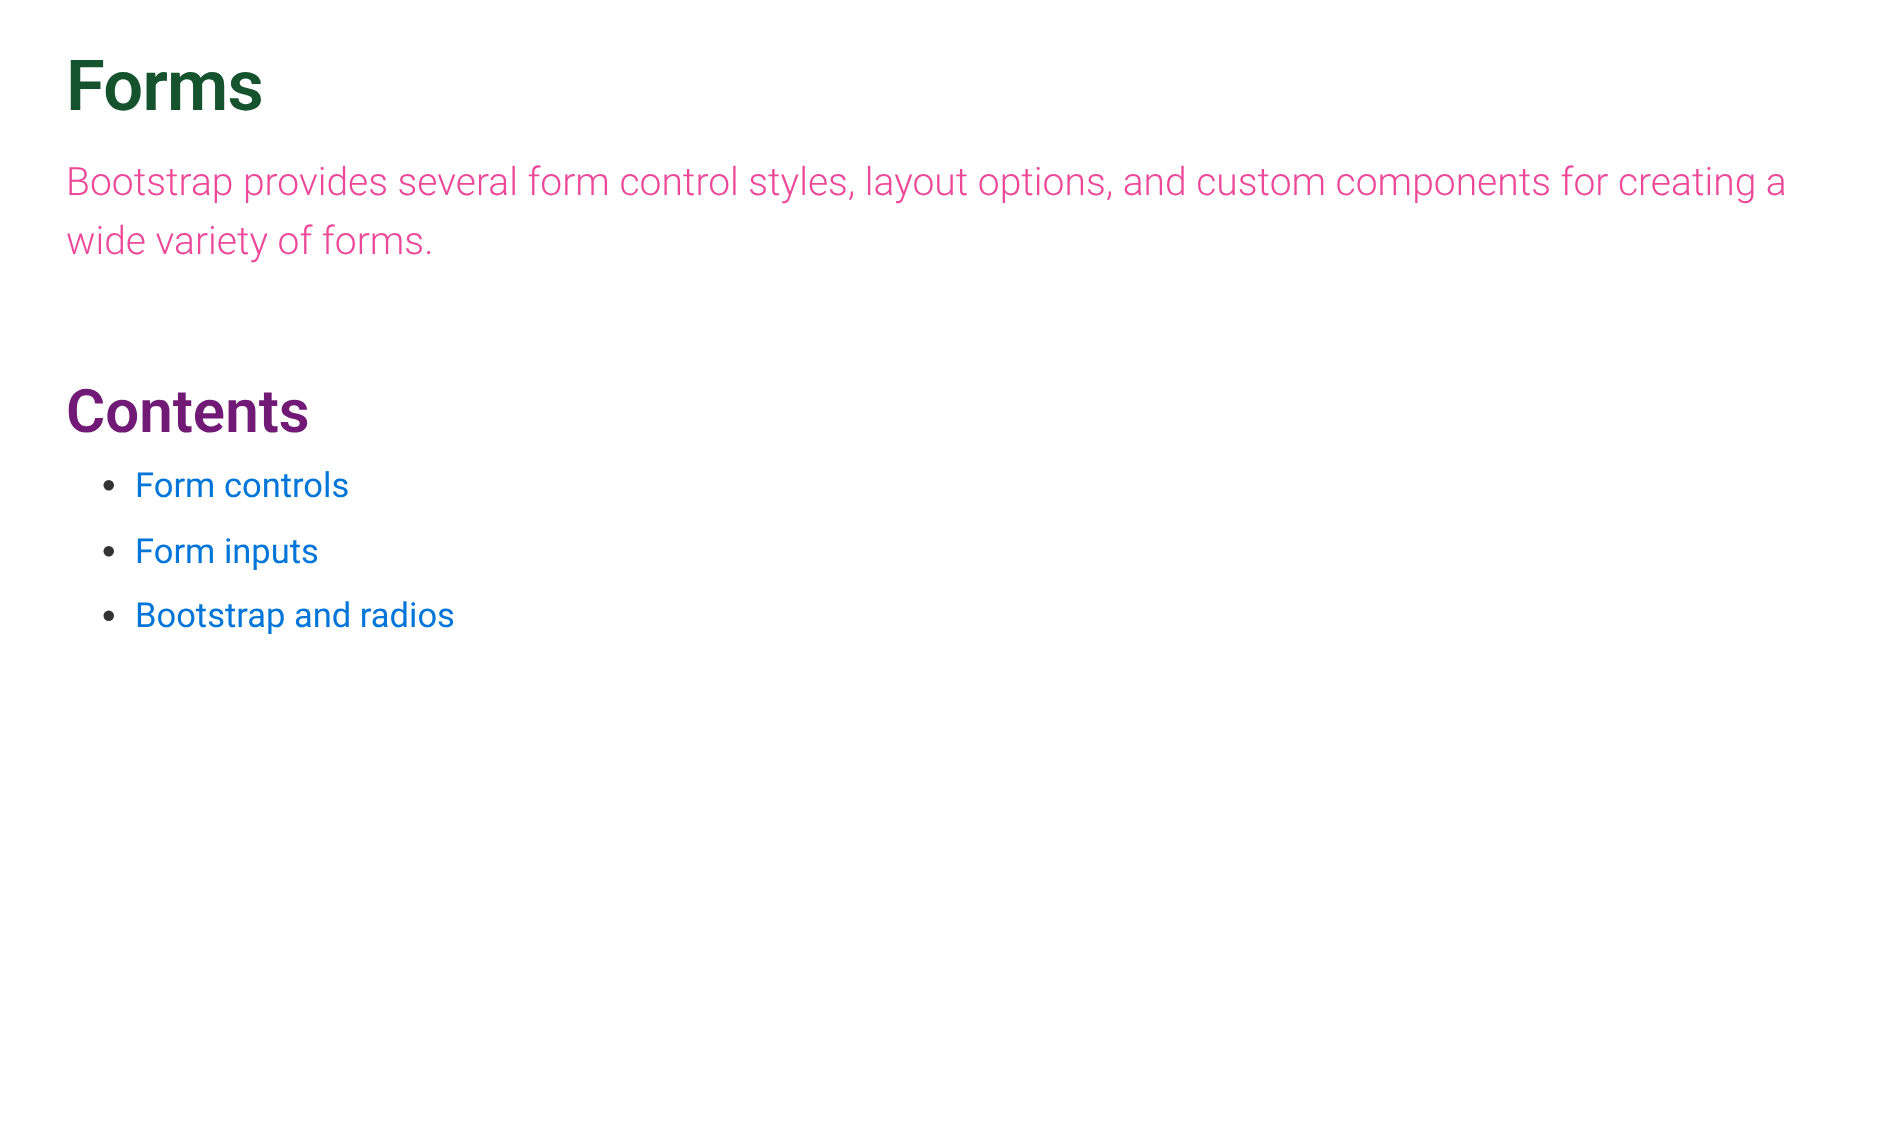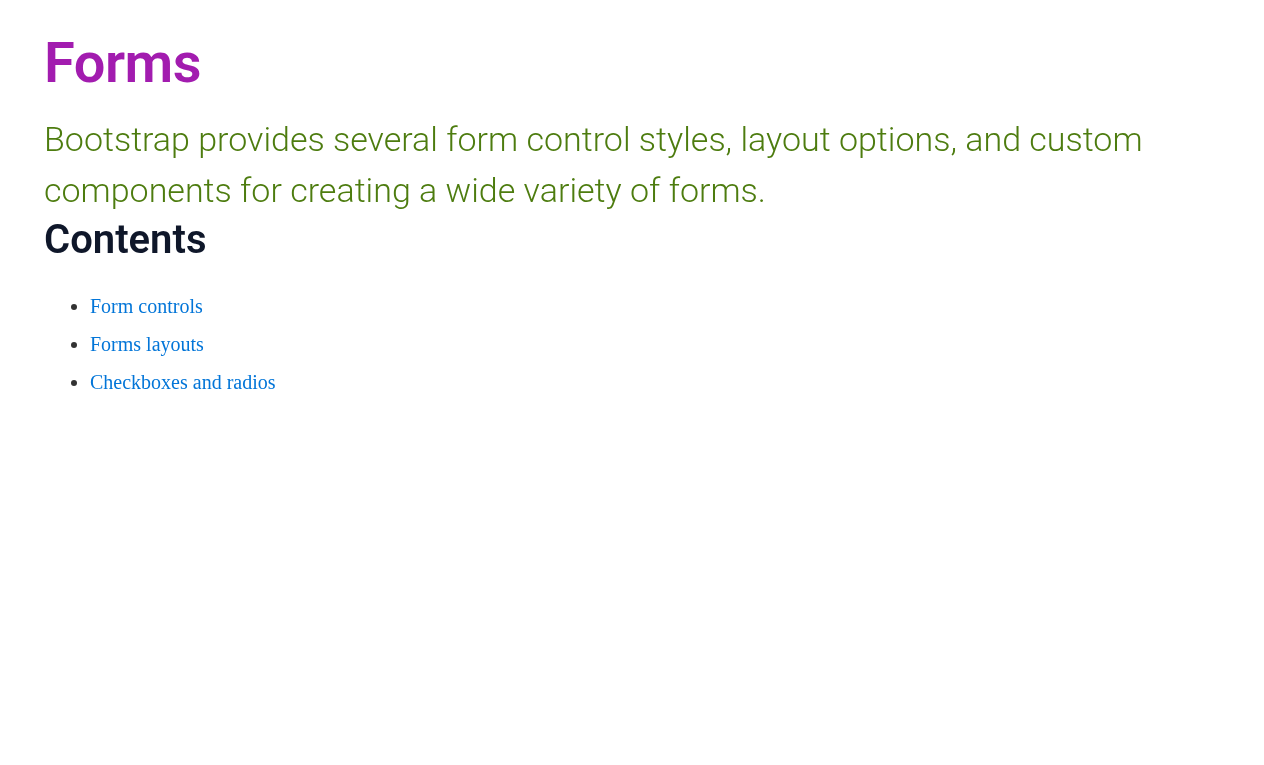--- a/index.html
+++ b/index.html
@@ -7,45 +7,45 @@
       padding: 0;
       box-sizing: border-box;
     }
     body {
       font-family: "Segoe UI", -apple-system, BlinkMacSystemFont, Roboto, "Helvetica Neue", Arial, sans-serif;
       color: #333;
       background: #fff;
       padding: 30px 44px;
     }
     h1.page-title {
-      font-size: 56px;
+      font-size: 47px;
       font-weight: 600;
-      color: #a21caf;
+      color: #14532d;
       margin-bottom: 18px;
       letter-spacing: -0.5px;
     }
     p.lead {
-      font-size: 34px;
+      font-size: 26px;
       font-weight: 300;
-      color: #4d7c0f;
+      color: #ec4899;
       line-height: 1.5;
+      margin-bottom: 70px;
       max-width: 1160px;
     }
     h2.contents-heading {
       font-size: 40px;
       font-weight: 600;
-      color: #0f172a;
-      margin-bottom: 24px;
+      color: #701a75;
+      margin-bottom: 4px;
     }
     ul.toc {
       list-style: disc;
       padding-left: 46px;
-      font-size: 20px;
+      font-size: 23px;
       line-height: 1.9;
-      font-family: Liberation Serif, serif;
     }
     ul.toc ul {
       list-style: circle;
       padding-left: 48px;
     }
     ul.toc a {
       color: #0275d8;
       text-decoration: none;
     }
     ul.toc li {
@@ -58,18 +58,18 @@
 <h1 class="page-title">Forms</h1>
 <p class="lead">Bootstrap provides several form control styles, layout options, and custom components for creating a wide variety of forms.</p>
 
 <h2 class="contents-heading">Contents</h2>
 
 <ul class="toc">
   <li>
     <a href="#">Form controls</a>
   </li>
   <li>
-    <a href="#">Forms layouts</a>
+    <a href="#">Form inputs</a>
   </li>
   <li>
-    <a href="#">Checkboxes and radios</a>
+    <a href="#">Bootstrap and radios</a>
   </li>
 </ul>
 
 </body></html>

